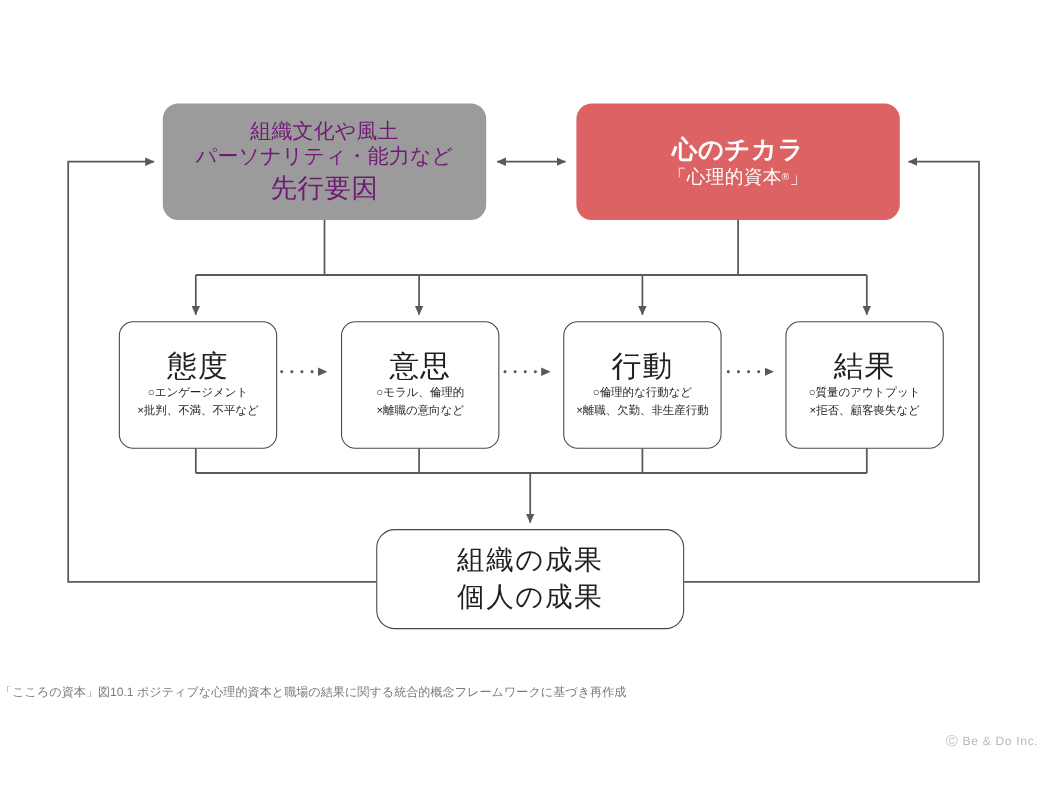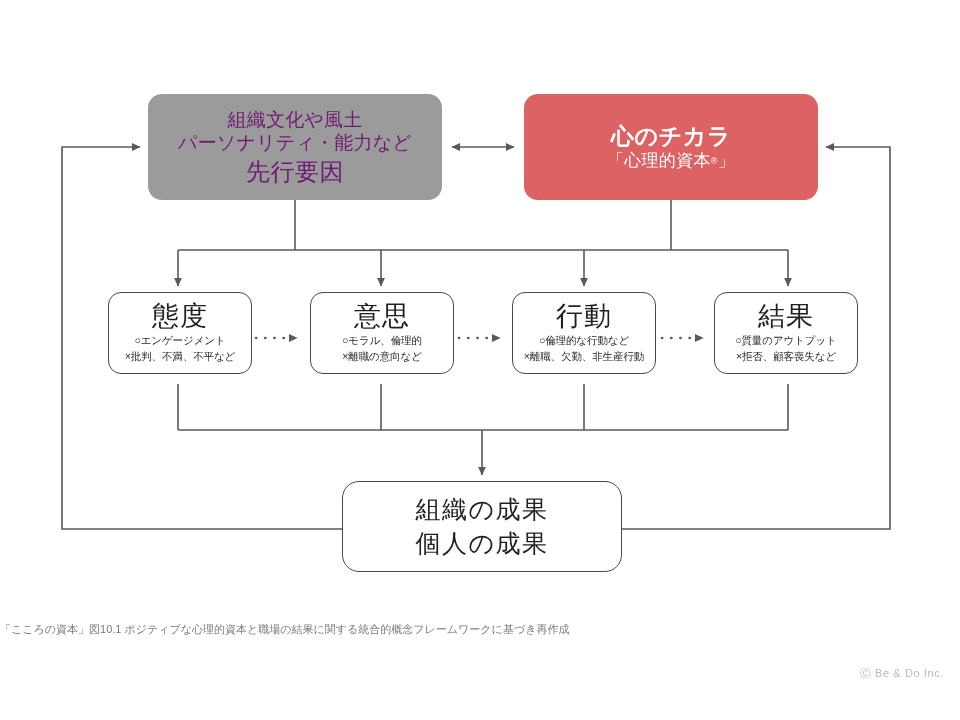--- a/index.html
+++ b/index.html
@@ -79,21 +79,21 @@
   }
   .box-psycap .ln3 sup {
     font-size: 9px;
     vertical-align: 2px;
   }
   .stage-box {
     background: #ffffff;
     border: 1.6px solid #4a4a4a;
     border-radius: 13px;
     width: 144px;
-    height: 82px;
+    height: 116px;
     top: 292px;
   }
   .stage-box .stage-title {
     font-size: 27px;
     letter-spacing: 1px;
     line-height: 1.05;
   }
   .stage-box .stage-sub {
     font-size: 10.5px;
     line-height: 1.45;

